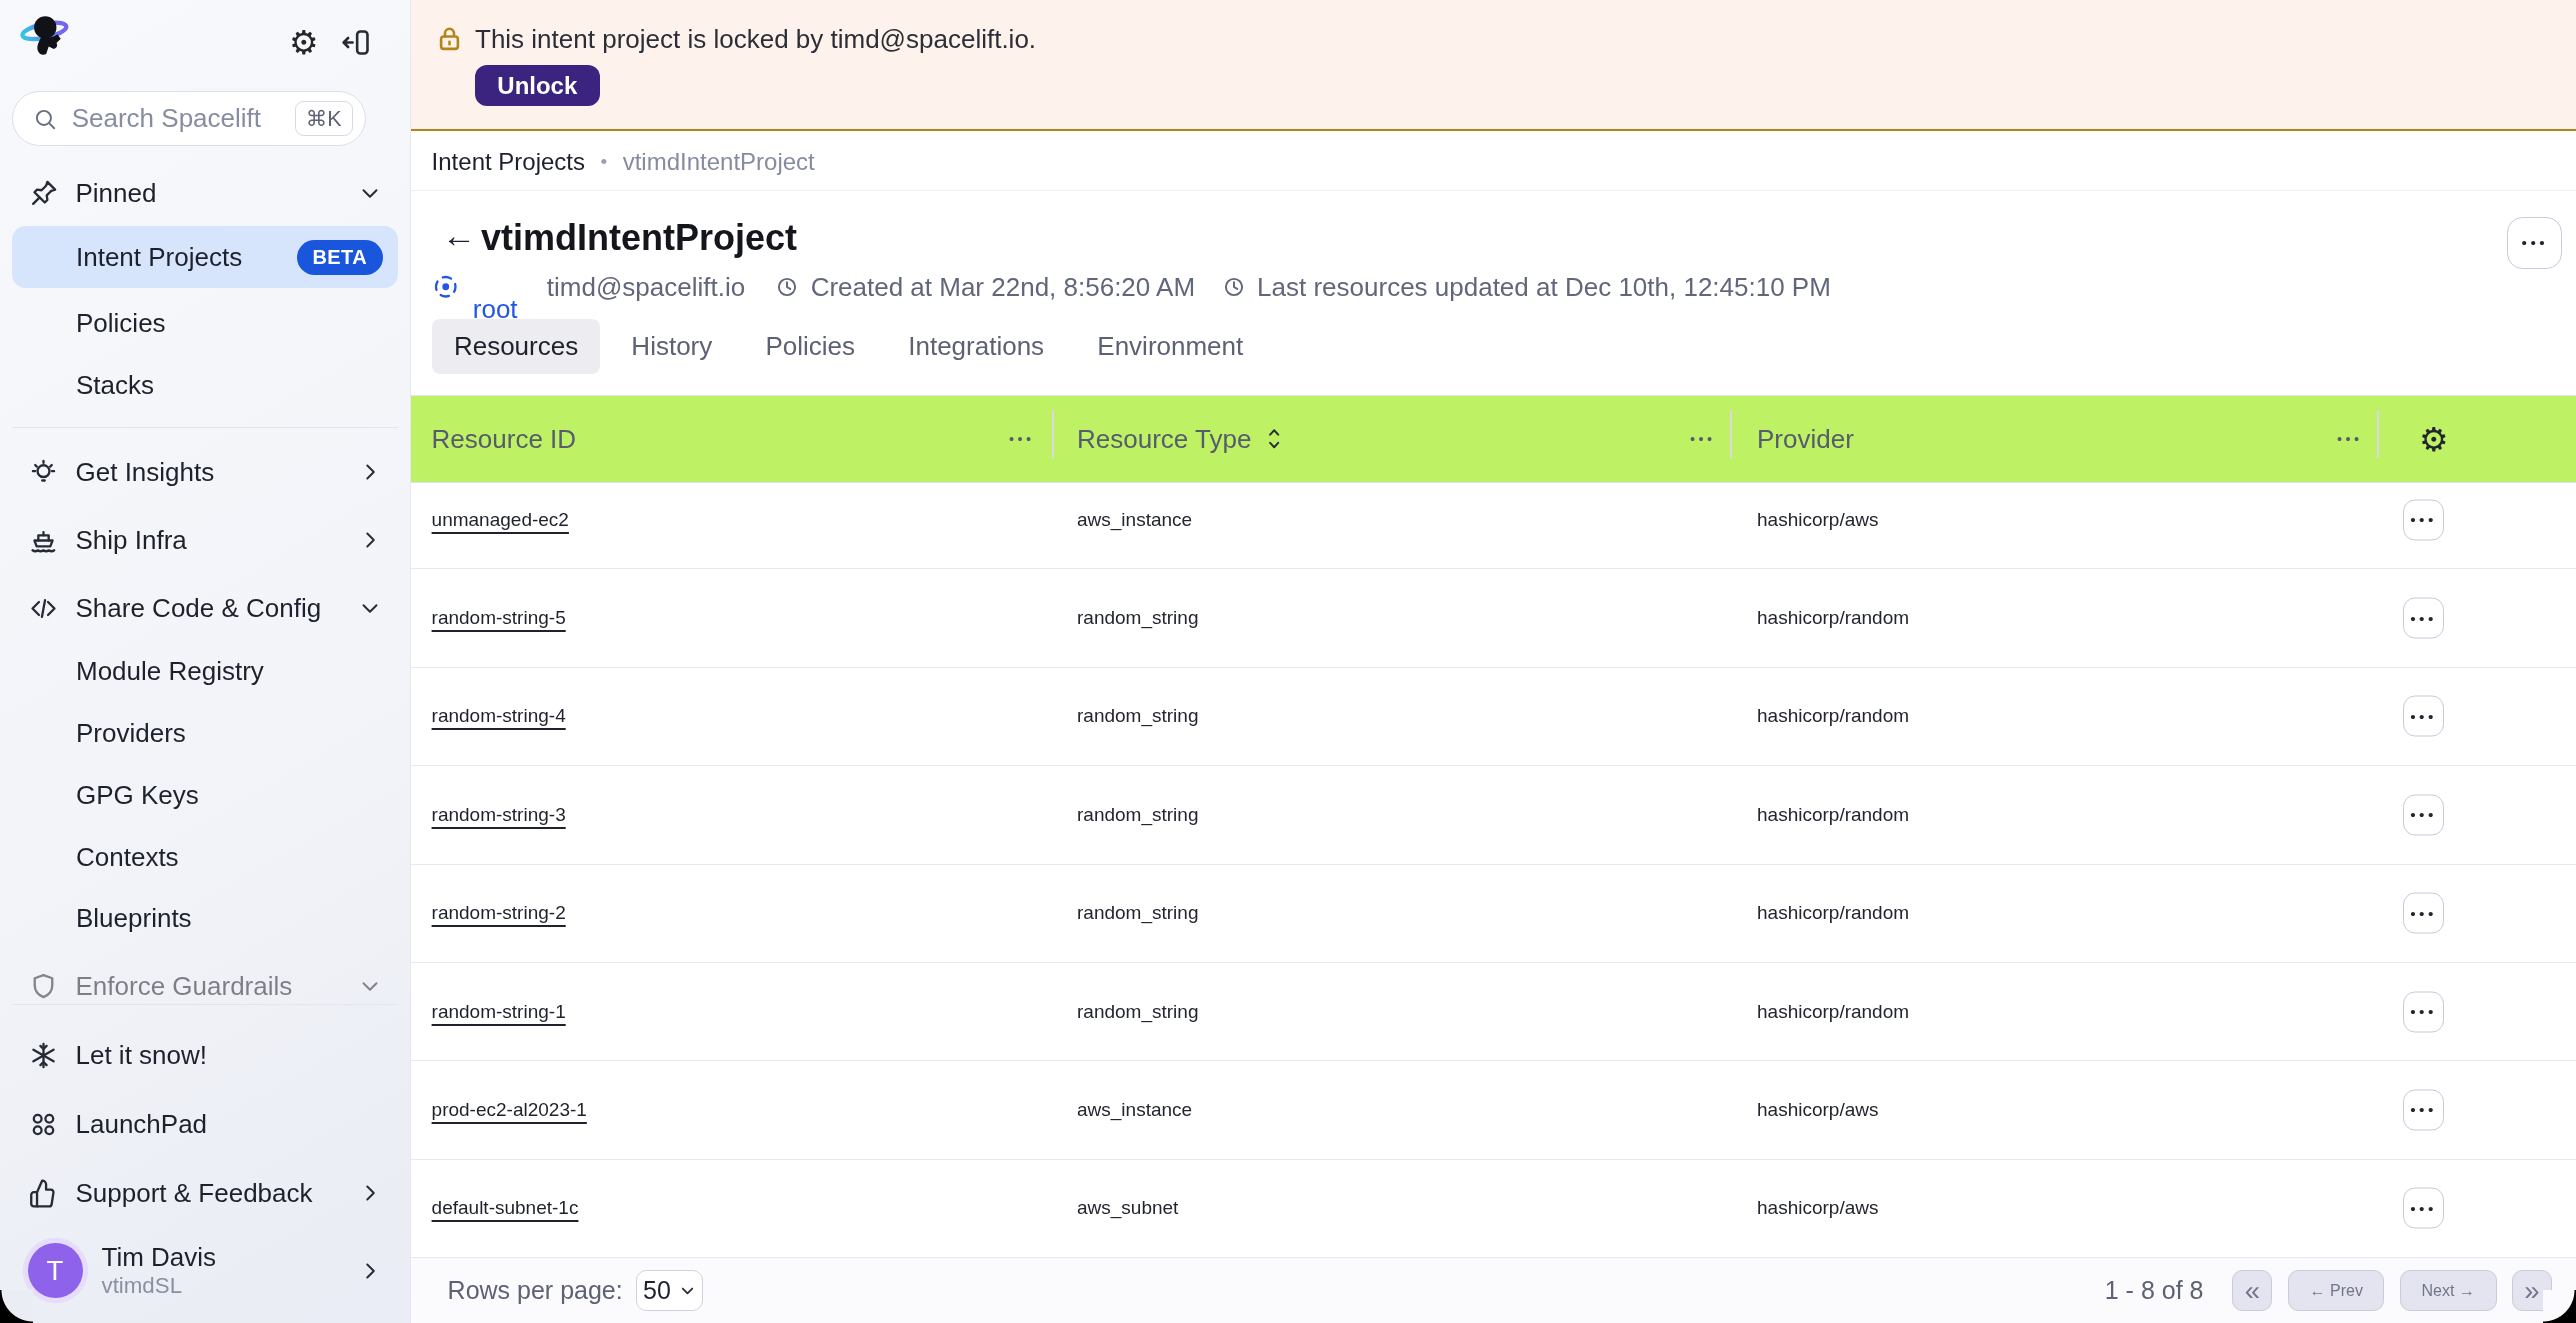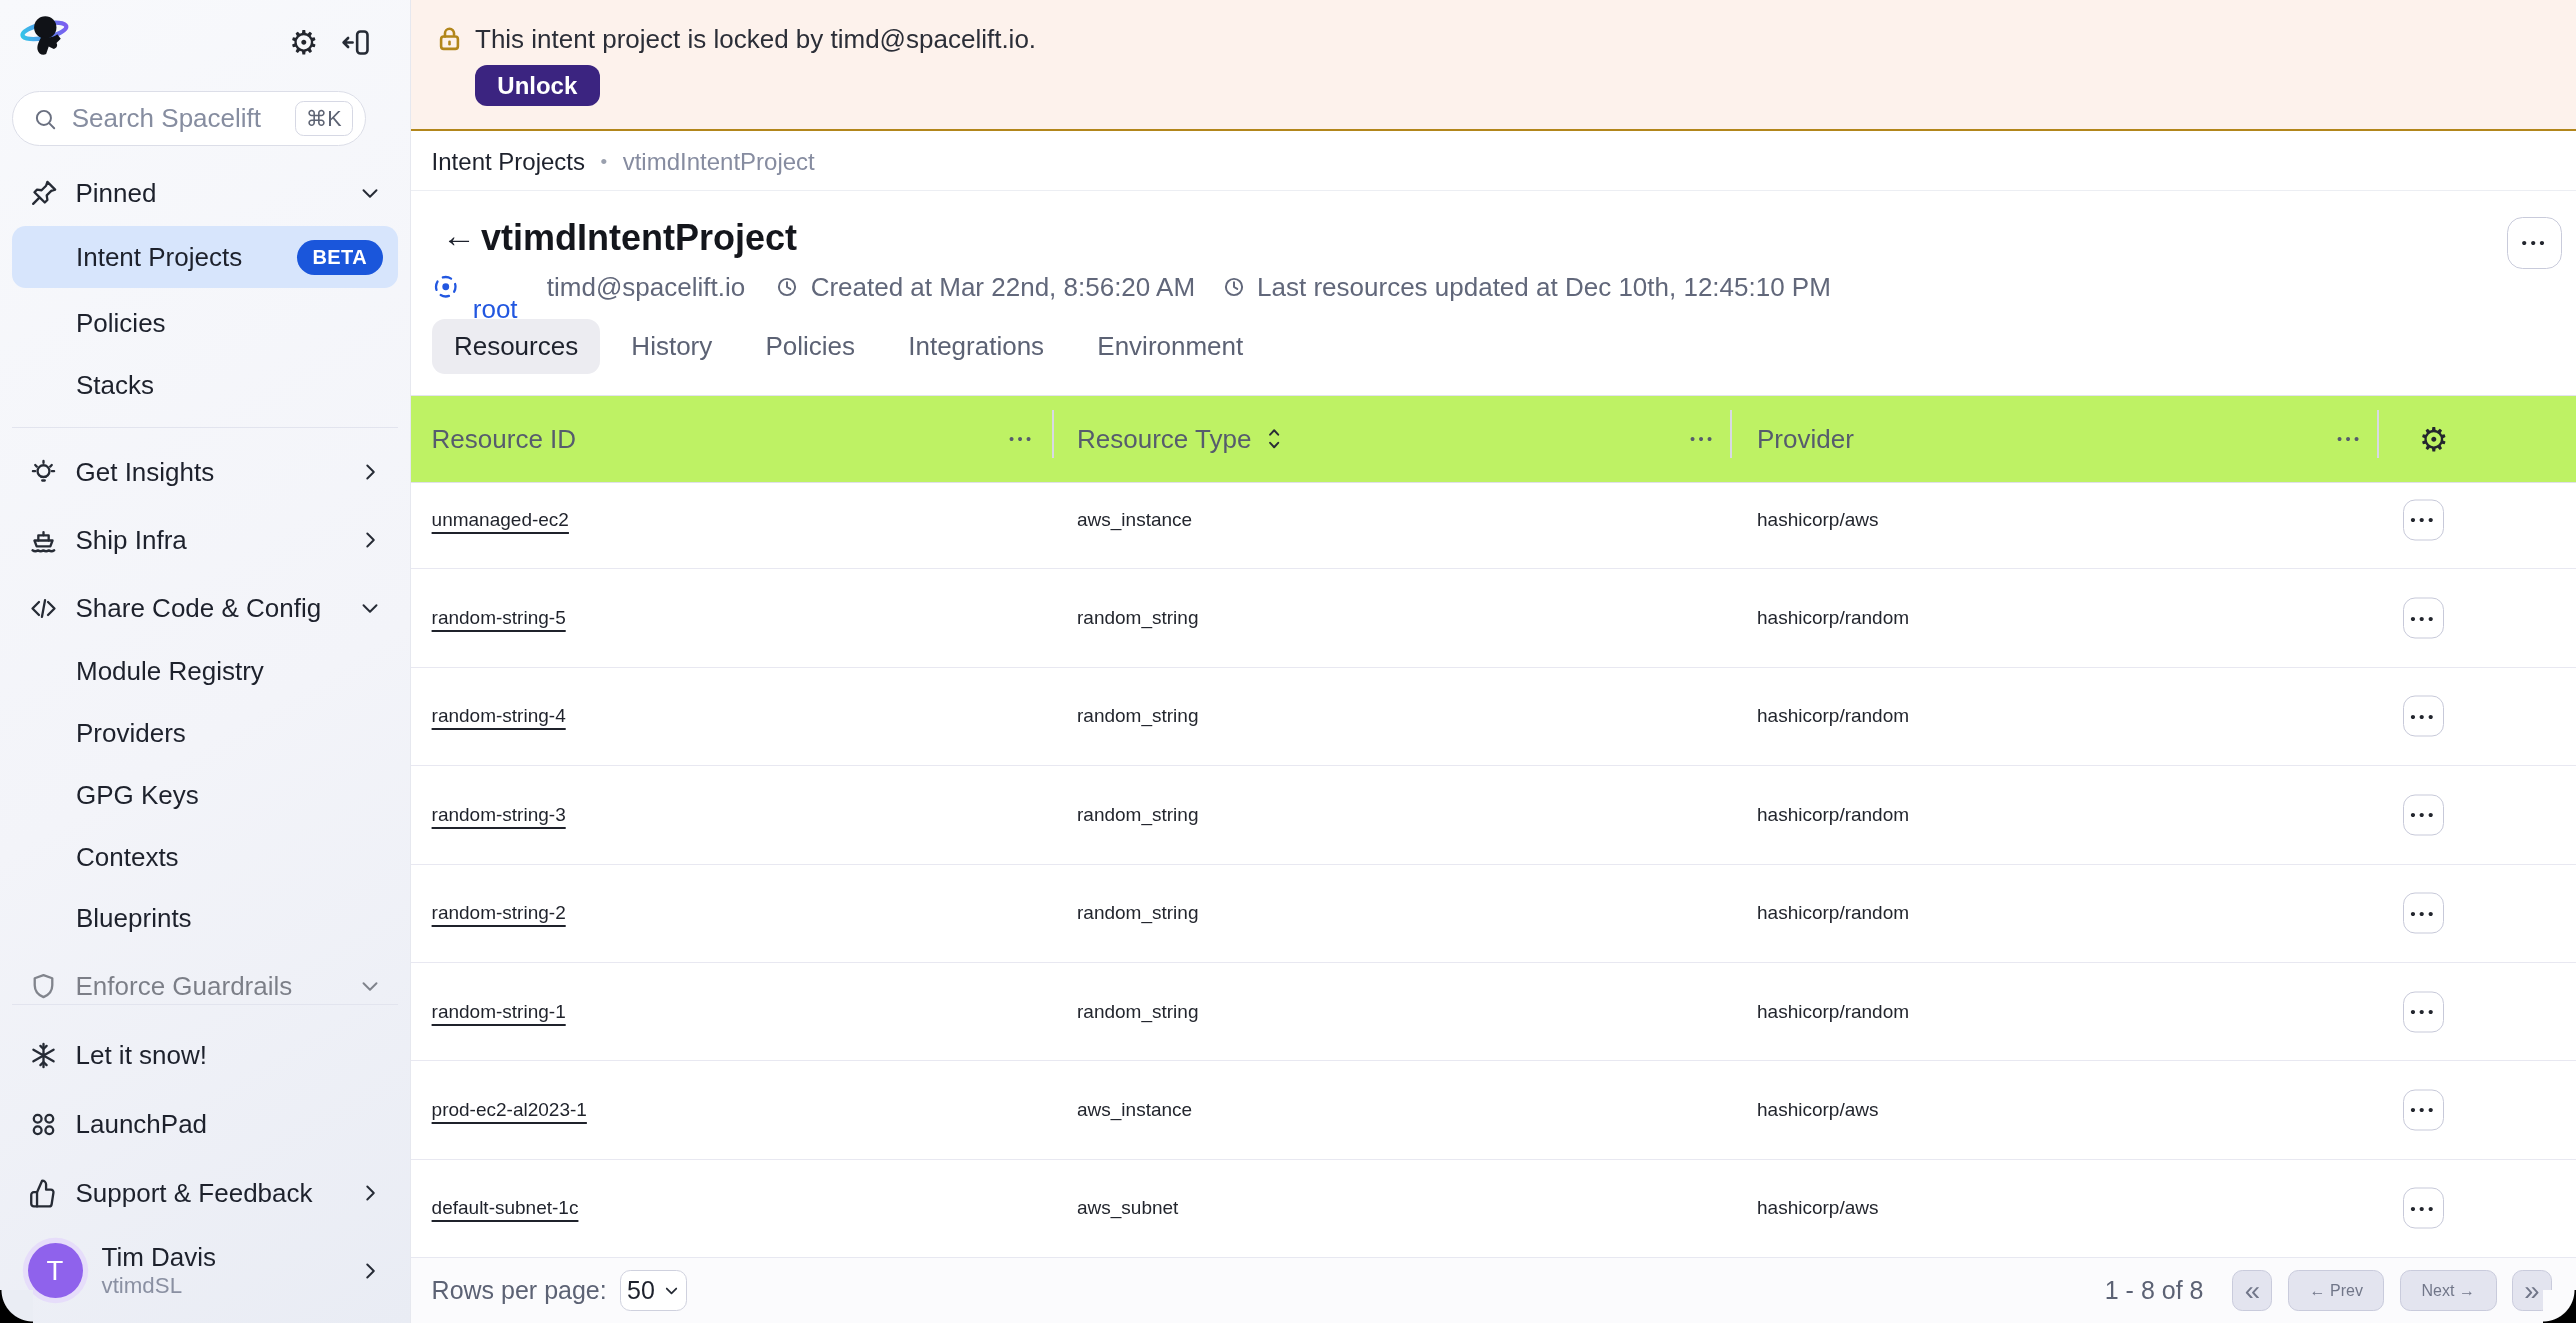--- a/index.html
+++ b/index.html
@@ -60,21 +60,21 @@
                 border:1.7px solid #c9cbdb; border-radius:15.5px; cursor:pointer; display:flex; align-items:center; justify-content:center; }
 
   .meta-row { position:absolute; left:20.6px; top:270px; height:34px; display:flex; align-items:center; gap:13.7px; font-size:26px; color:#61677a; }
   .meta-row .scan { width:27.5px; height:27.5px; }
   .meta-root { color:#2257e0; margin-right:15.5px; cursor:pointer;margin-top:44px; }
   .meta-owner { margin-right:15.5px; }
   .meta-item { display:flex; align-items:center; gap:10.3px; margin-right:12px; }
   .meta-item .clock { width:26px; height:26px; }
 
   .tabs { position:absolute; left:20.6px; top:320px; height:53px; display:flex; align-items:center; gap:8.6px; }
-  .tab { font-size:26px; color:#5c6274; padding:12px 22.3px; border-radius:13px; cursor:pointer; }
+  .tab { font-size:26px; color:#5c6274; padding:12px 22.3px; border-radius:8px; cursor:pointer; }
   .tab.active { background:#ececf1; color:#1d212c; font-weight:500; }
 
   
   .thead { position:absolute; left:0; right:0; top:395px; height:88px; background:#bef264;
            border-top:0.9px solid #e3e4ed; border-bottom:0.9px solid #dfe0ea; }
   .th { position:absolute; top:0; height:100%; display:flex; align-items:center; font-size:26px; color:#565c6d; gap:12px; }
   .th-dots { position:absolute; top:0; height:100%; display:flex; align-items:center; cursor:pointer; }
   .vdiv { position:absolute; top:13.7px; width:1.7px; height:48px; background:#d8d9e4; }
   .dots::before { content:"•••"; letter-spacing:3.4px; font-size:14.6px; color:#565c6d; }
   .rowdots::before { content:"•••"; letter-spacing:3.4px; font-size:15.5px; color:#23262e; }
@@ -87,21 +87,21 @@
   .cell { position:absolute; top:50%; transform:translateY(-50%); font-size:19px; color:#23262e; }
   .cell.c1 { left:20.6px; color:#1f222b; text-decoration:underline; text-underline-offset:6px; text-decoration-thickness:1.7px; cursor:pointer; }
   .cell.c2 { left:666px; }
   .cell.c3 { left:1346px; }
   .row-menu { position:absolute; left:1992px; top:50%; transform:translateY(-50%); width:41px; height:41px;
               background:#fff; border:1.7px solid #c7c9d9; border-radius:12px; cursor:pointer;
               display:flex; align-items:center; justify-content:center; font-family:inherit; }
 
   
   .tfoot { position:absolute; left:0; right:0; bottom:0; height:66px; background:#fbfbfd; border-top:0.9px solid #e7e8f1;
-           display:flex; align-items:center; }
+           display:flex; align-items:center;padding-left:16px; }
   .rpp-label { font-size:25px; color:#5c6274; margin-left:20.6px; }
   .page-size { margin-left:13.7px; width:67px; height:41px; background:#fff; border:1.7px solid #cfd1de; border-radius:10.3px;
                display:flex; align-items:center; justify-content:center; gap:6.9px; font-size:25px; color:#1d212c; cursor:pointer; }
   .page-size .chev { width:19px; height:19px; }
   .range { margin-left:auto; font-size:25px; color:#5c6274; margin-right:29px; }
   .pgbtn { height:41px; background:#e3e4ef; border:1.7px solid #c9cbdc; border-radius:10.3px; color:#717689;
            font-size:16px; font-family:inherit; display:flex; align-items:center; justify-content:center; cursor:pointer; }
   .pgbtn.sq { width:40px; font-size:27.5px; }
   .pgbtn.wide { padding:0 20.6px; }
   .pg-group { display:flex; gap:15.5px; margin-right:24px; align-items:center; }

